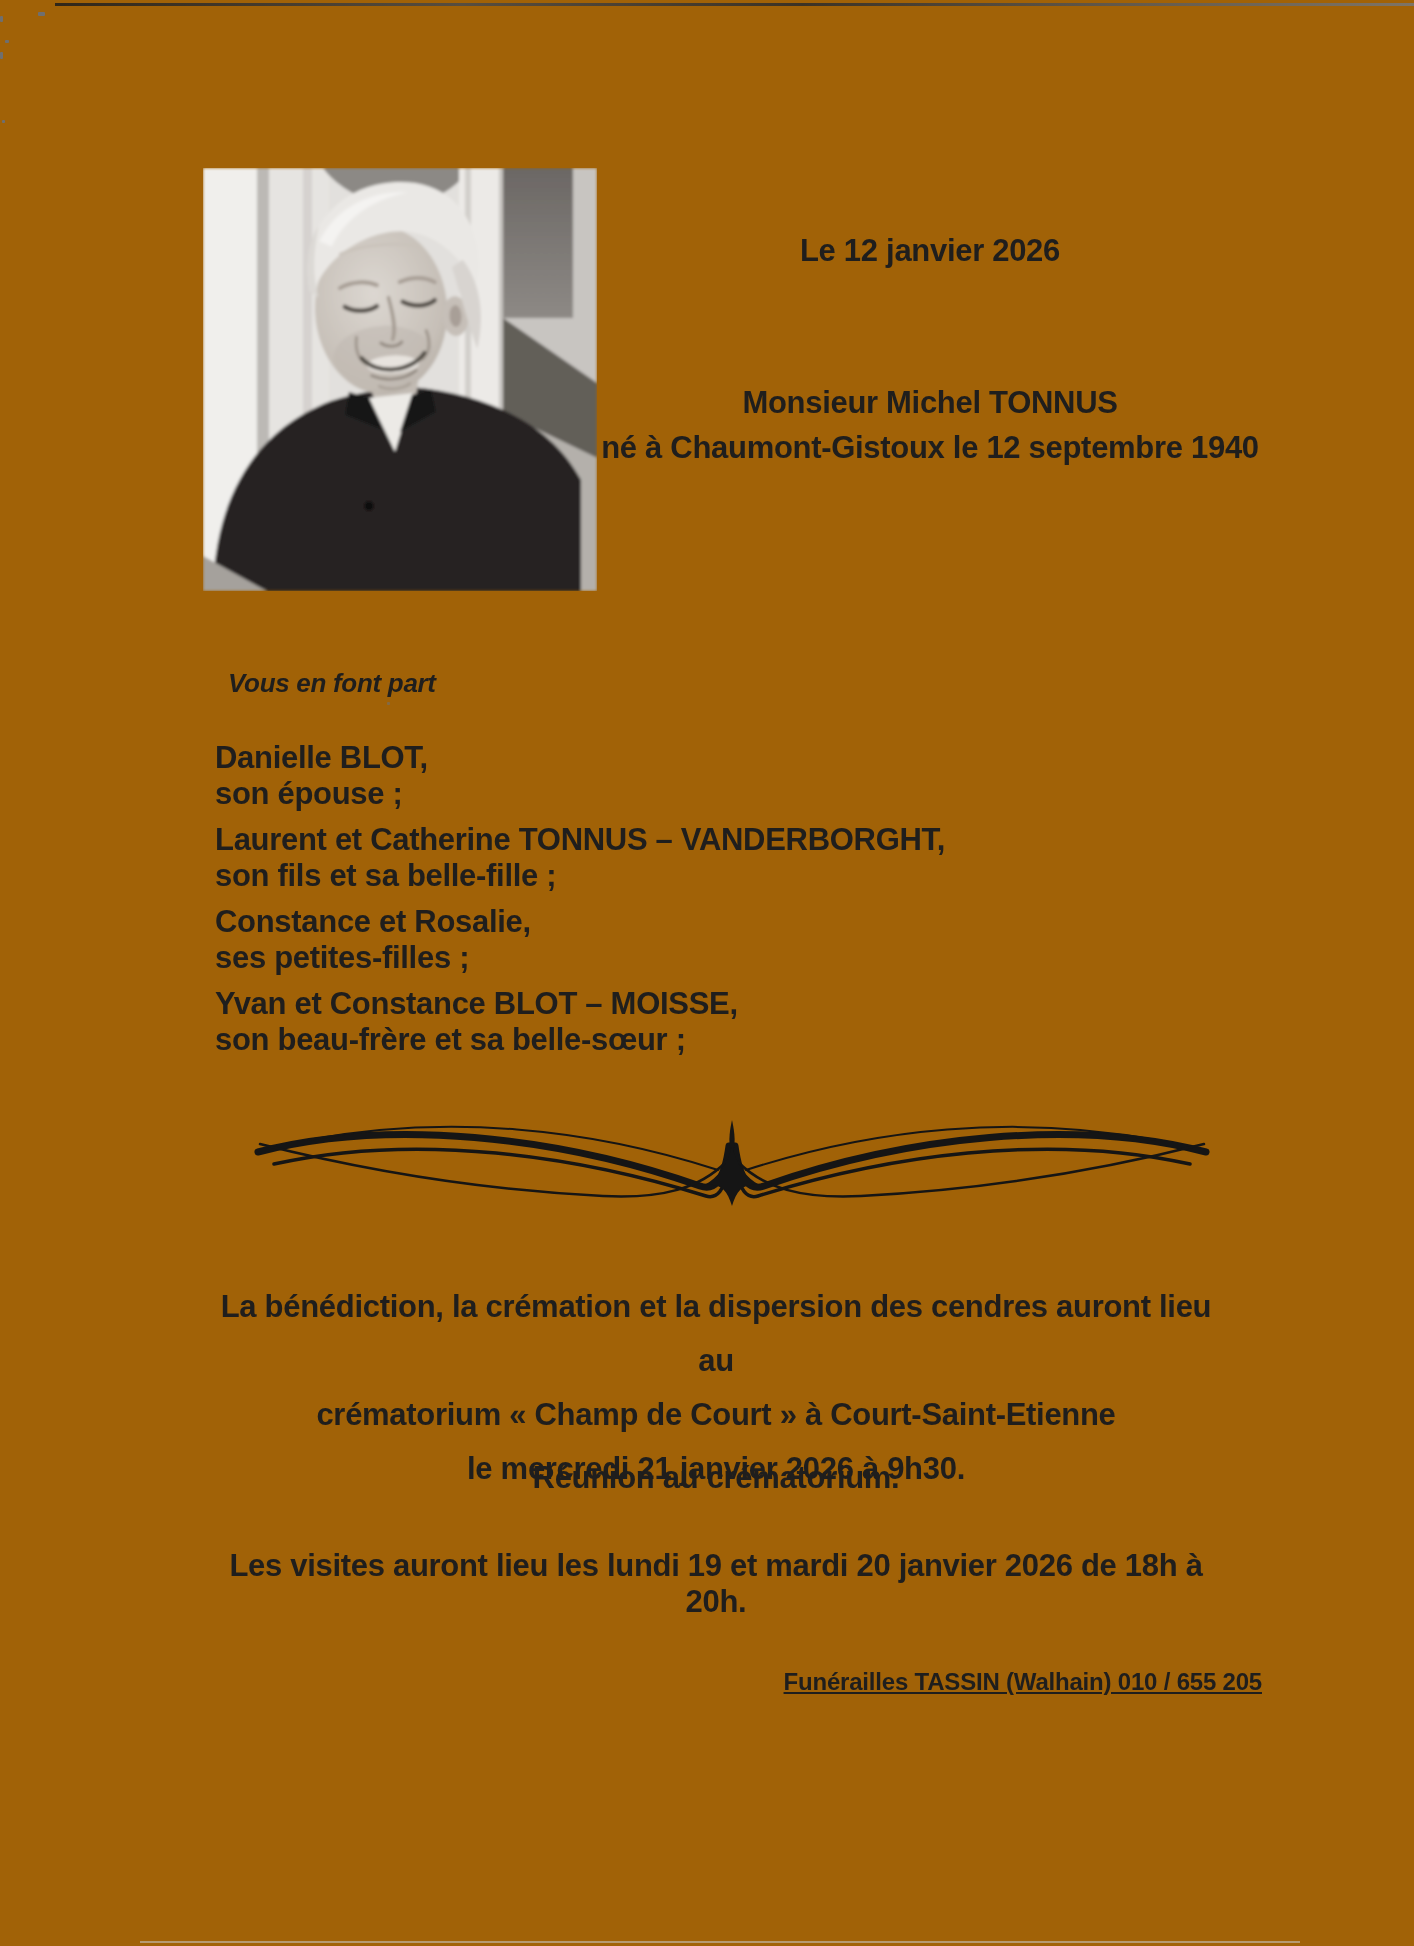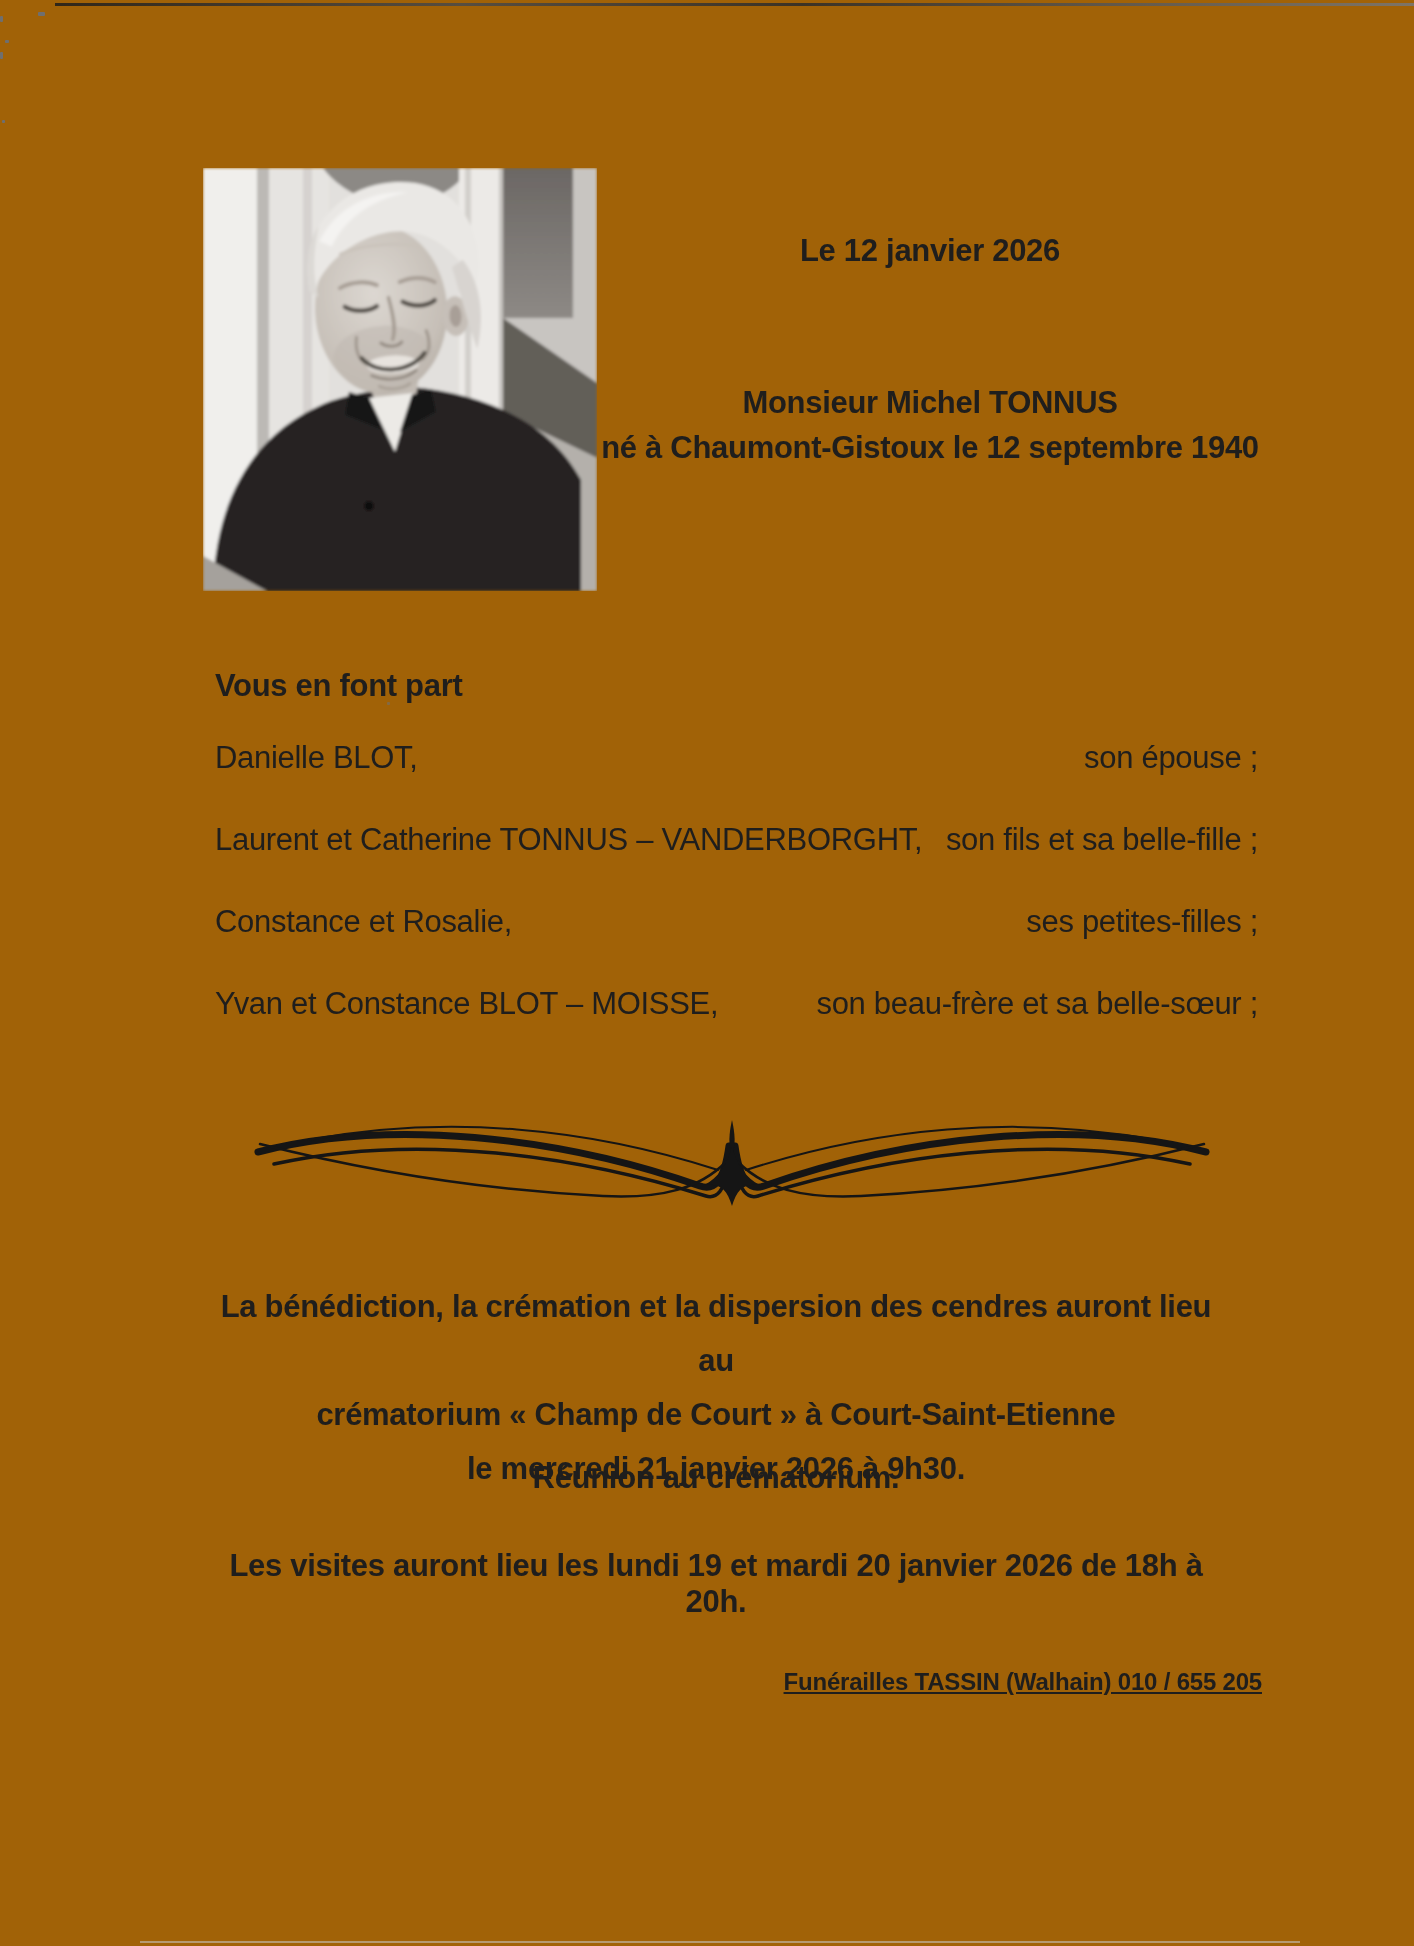--- a/index.html
+++ b/index.html
@@ -23,26 +23,26 @@
     position:absolute;left:140px;top:1941px;width:1160px;height:2px;
     background:#c9c9c9;opacity:.55;
   }
   .speck{position:absolute;background:#6f6f6f;border-radius:1px;}
 
   .photo{position:absolute;left:203px;top:168px;width:394px;height:423px;}
 
   .hdr1{left:630px;top:228px;width:600px;font-size:31px;line-height:46px;}
   .hdr2{left:590px;top:380px;width:680px;font-size:31px;line-height:45px;}
 
-  .intro{left:215px;top:668px;font-size:31px;}
+  .intro{left:228px;top:668px;font-size:26px;font-style:italic;}
 
   .fam-row{
     position:absolute;left:215px;width:1043px;
     display:flex;justify-content:space-between;align-items:baseline;
-    font-weight:normal;font-size:31px;white-space:nowrap;letter-spacing:-0.3px;
+    font-weight:bold;font-size:31px;white-space:nowrap;letter-spacing:-0.3px;flex-direction:column;
   }
   .fam-name{}
   .fam-rel{}
 
   .flourish{position:absolute;left:248px;top:1112px;width:968px;height:96px;}
 
   .ceremony{left:216px;top:1280px;width:1000px;font-size:31px;line-height:54px;}
   .reunion{left:216px;top:1460px;width:1000px;font-size:31px;}
   .visits{left:216px;top:1548px;width:1000px;font-size:31px;}
   .funeral{left:600px;top:1668px;width:662px;text-align:right;font-size:24px;letter-spacing:-0.2px;text-decoration:underline;}

